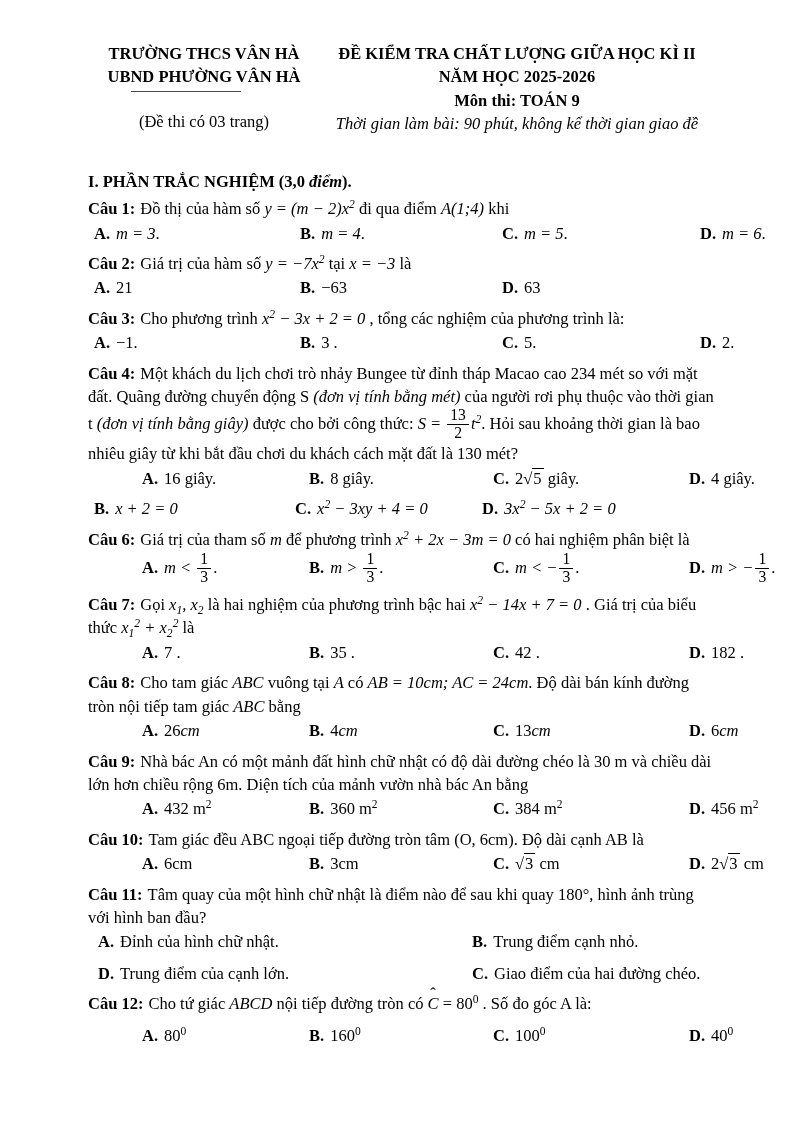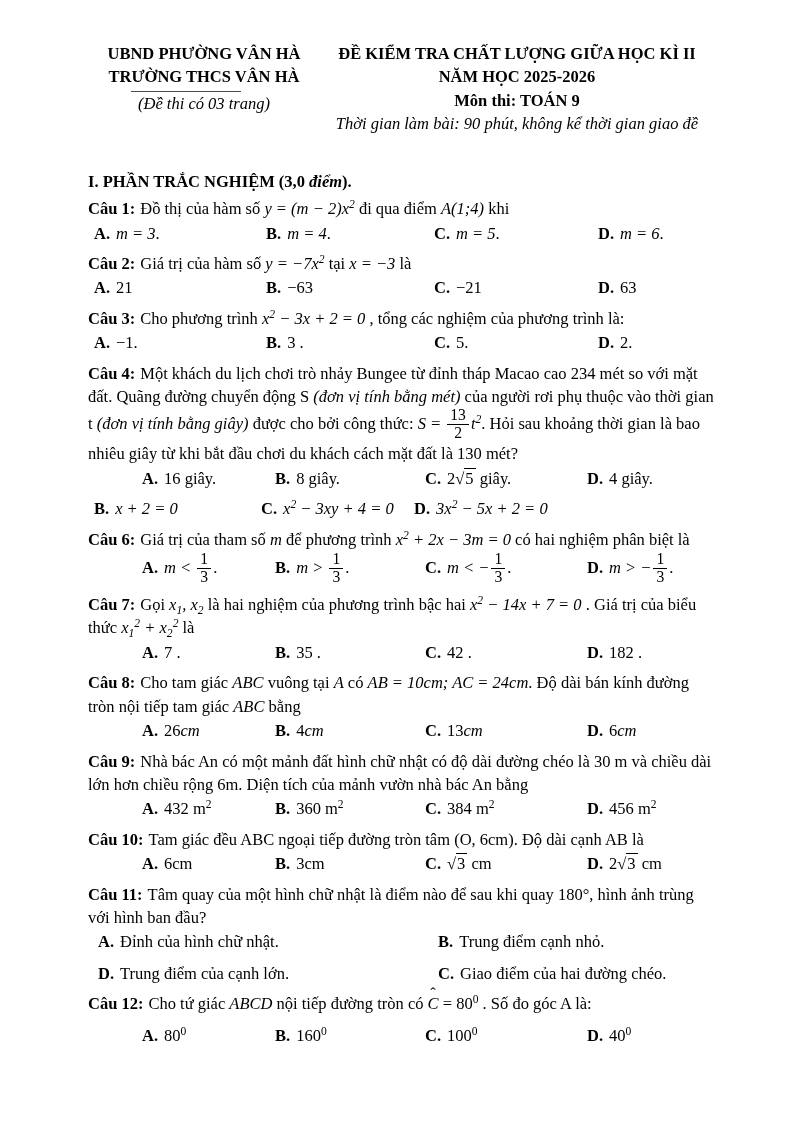--- a/index.html
+++ b/index.html
@@ -10,31 +10,31 @@
     font-size:16.5px;line-height:1.42;
   }
   .page{padding:42px 80px 0 88px;box-sizing:border-box;width:794px;}
 
   
   .header{display:flex;}
   .h-left{width:232px;text-align:center;flex-shrink:0;}
   .h-right{flex:1;text-align:center;}
   .h-bold{font-weight:bold;}
   .h-underline{width:110px;border-top:1.6px solid #4a4a4a;height:0;margin:2px auto 0;transform:translateX(-18px);}
-  .h-note{font-style:italic;}
+  .h-note{margin-top:18px;}
   .h-duration{font-style:italic;font-weight:normal;}
 
   
   .section-title{font-weight:bold;margin:34px 0 4px;}
 
   
   .q{margin-bottom:2px;}
   .qt{margin-bottom:1px;}
   .qlabel{font-weight:bold;margin-right:5px;}
-  .opts{display:grid;padding-left:6px;margin:1px 0 7px;align-items:baseline;}
+  .opts{display:grid;padding-left:6px;margin:1px 0 7px;align-items:baseline;gap:34px;}
   .cols4{grid-template-columns:172px 168px 164px 1fr;}
   .cols4.tight{grid-template-columns:167px 153px 160px 1fr;}
   .cols4.indent{padding-left:54px;grid-template-columns:133px 150px 162px 1fr;}
   .cols2{grid-template-columns:340px 1fr;row-gap:8px;padding-left:10px;}
   .opt{white-space:nowrap;}
   .letter{font-weight:bold;margin-right:6px;}
 
   
   .math{font-style:italic;}
   sup,sub{font-size:0.7em;line-height:0;}
@@ -47,22 +47,22 @@
   .hat{position:relative;display:inline-block;}
   .hatmark{position:absolute;left:50%;top:-0.60em;transform:translateX(-50%);font-style:normal;}
 </style>
 </head>
 <body>
 
 <div class="page">
 
   <div class="header">
     <div class="h-left">
+      <div class="h-bold">TRƯỜNG THCS VÂN HÀ</div>
       <div class="h-bold">UBND PHƯỜNG VÂN HÀ</div>
-      <div class="h-bold">TRƯỜNG THCS VÂN HÀ</div>
       <div class="h-underline"></div>
       <div class="h-note">(Đề thi có 03 trang)</div>
     </div>
     <div class="h-right">
       <div class="h-bold">ĐỀ KIỂM TRA CHẤT LƯỢNG GIỮA HỌC KÌ II</div>
       <div class="h-bold">NĂM HỌC 2025-2026</div>
       <div class="h-bold">Môn thi: TOÁN 9</div>
       <div class="h-duration">Thời gian làm bài: 90 phút, không kể thời gian giao đề</div>
     </div>
   </div>
@@ -77,21 +77,20 @@
       <span class="opt"><span class="letter">C.</span><span><span class="math">m = 5</span>.</span></span>
       <span class="opt"><span class="letter">D.</span><span><span class="math">m = 6</span>.</span></span>
     </div>
   </div>
 
   <div class="q">
     <div class="qt"><span class="qlabel">Câu 2:</span><span>Giá trị của hàm số <span class="math">y = −7x<sup>2</sup></span> tại <span class="math">x = −3</span> là</span></div>
     <div class="opts cols4">
       <span class="opt"><span class="letter">A.</span><span>21</span></span>
       <span class="opt"><span class="letter">B.</span><span>−63</span></span>
-      <span class="opt"><span class="letter">C.</span><span>−21</span></span>
       <span class="opt"><span class="letter">D.</span><span>63</span></span>
     </div>
   </div>
 
   <div class="q">
     <div class="qt"><span class="qlabel">Câu 3:</span><span>Cho phương trình <span class="math">x<sup>2</sup> − 3x + 2 = 0</span> , tổng các nghiệm của phương trình là:</span></div>
     <div class="opts cols4">
       <span class="opt"><span class="letter">A.</span><span>−1.</span></span>
       <span class="opt"><span class="letter">B.</span><span>3 .</span></span>
       <span class="opt"><span class="letter">C.</span><span>5.</span></span>

